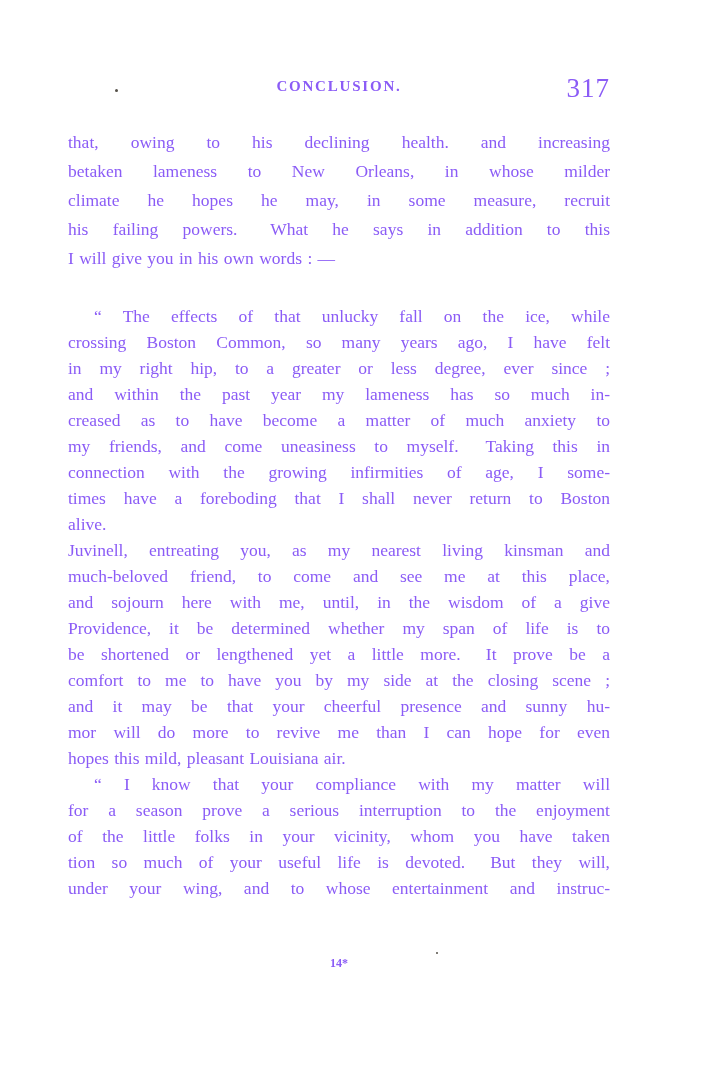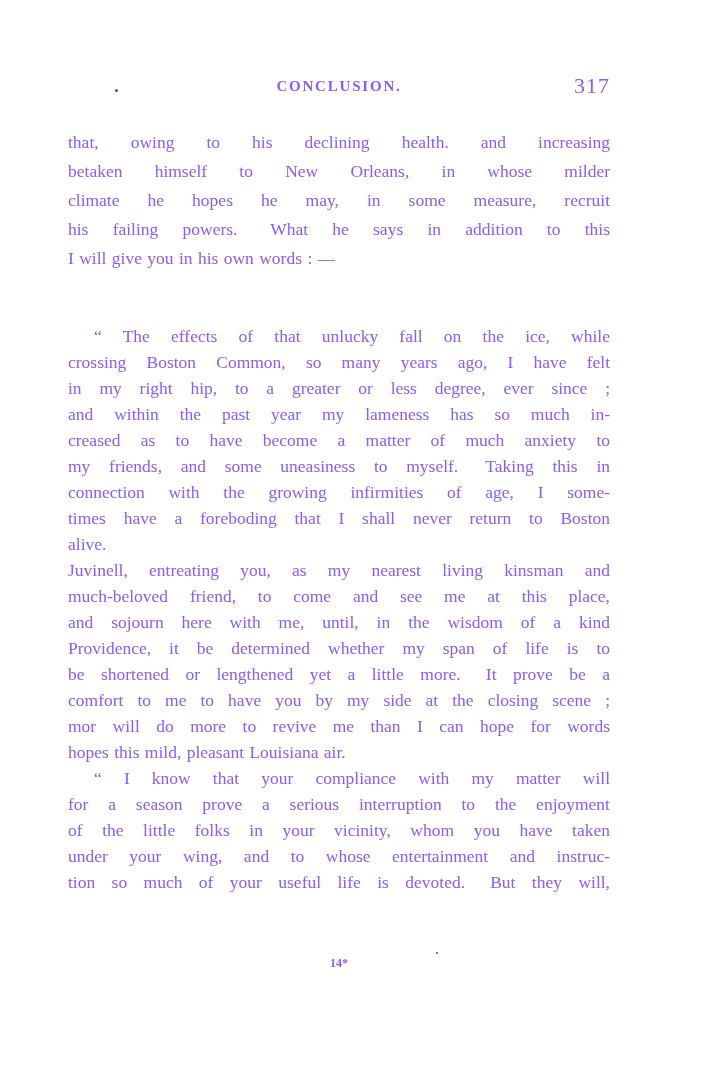--- a/index.html
+++ b/index.html
@@ -31,34 +31,34 @@
     top: 2px;
     text-align: center;
     font-size: 15px;
     font-weight: bold;
     letter-spacing: 1.8px;
   }
   .page-number {
     position: absolute;
     right: 0;
     top: -3px;
-    font-size: 22px;
+    font-size: 27px;
     letter-spacing: 1px;
   }
   
   .page-body {
     position: absolute;
     left: 68px;
     top: 128px;
     width: 542px;
     font-size: 17.5px;
     word-spacing: 1px;
   }
   .paragraph { margin: 0; }
-  .paragraph.p0 { line-height: 29px; margin-bottom: 50px; }
+  .paragraph.p0 { line-height: 29px; margin-bottom: 30px; }
   .paragraph.p1, .paragraph.p2, .paragraph.p3 { line-height: 26px; }
   .line {
     text-align: justify;
     text-align-last: justify;
   }
   .line-left {
     text-align: center;
     text-align-last: left;
   }
   .first-indent { padding-left: 26px; }
@@ -90,50 +90,51 @@
     <div class="head-title">CONCLUSION.</div>
     <div class="page-number">317</div>
   </div>
 
   <div class="speck speck-a"></div>
   <div class="speck speck-b"></div>
 
   <div class="page-body">
       <div class="paragraph p0">
         <div class="line">that, owing to his declining health. and increasing</div>
-        <div class="line">betaken himself to New Orleans, in whose milder</div>
+        <div class="line">betaken lameness to New Orleans, in whose milder</div>
         <div class="line">climate he hopes he may, in some measure, recruit</div>
         <div class="line">his failing powers.  What he says in addition to this</div>
         <div class="line line-left">I will give you in his own words : —</div>
       </div>
       <div class="paragraph p1">
         <div class="line first-indent">“ The effects of that unlucky fall on the ice, while</div>
         <div class="line">crossing Boston Common, so many years ago, I have felt</div>
         <div class="line">in my right hip, to a greater or less degree, ever since ;</div>
         <div class="line">and within the past year my lameness has so much in-</div>
         <div class="line">creased as to have become a matter of much anxiety to</div>
-        <div class="line">my friends, and some uneasiness to myself.  Taking this in</div>
+        <div class="line">my friends, and come uneasiness to myself.  Taking this in</div>
         <div class="line">connection with the growing infirmities of age, I some-</div>
         <div class="line">times have a foreboding that I shall never return to Boston</div>
         <div class="line line-left">alive.</div>
       </div>
       <div class="paragraph p2">
         <div class="line">Juvinell, entreating you, as my nearest living kinsman and</div>
         <div class="line">much-beloved friend, to come and see me at this place,</div>
-        <div class="line">and sojourn here with me, until, in the wisdom of a kind</div>
+        <div class="line">and sojourn here with me, until, in the wisdom of a give</div>
         <div class="line">Providence, it be determined whether my span of life is to</div>
         <div class="line">be shortened or lengthened yet a little more.  It prove be a</div>
         <div class="line">comfort to me to have you by my side at the closing scene ;</div>
-        <div class="line">mor will do more to revive me than I can hope for words</div>
+        <div class="line">and it may be that your cheerful presence and sunny hu-</div>
+        <div class="line">mor will do more to revive me than I can hope for even</div>
         <div class="line line-left">hopes this mild, pleasant Louisiana air.</div>
       </div>
       <div class="paragraph p3">
         <div class="line first-indent">“ I know that your compliance with my matter will</div>
         <div class="line">for a season prove a serious interruption to the enjoyment</div>
         <div class="line">of the little folks in your vicinity, whom you have taken</div>
+        <div class="line">tion so much of your useful life is devoted.  But they will,</div>
         <div class="line">under your wing, and to whose entertainment and instruc-</div>
-        <div class="line">tion so much of your useful life is devoted.  But they will,</div>
       </div>
     </div>
 
   <div class="signature-line">14*</div>
 
 </div>
 
 </body></html>

